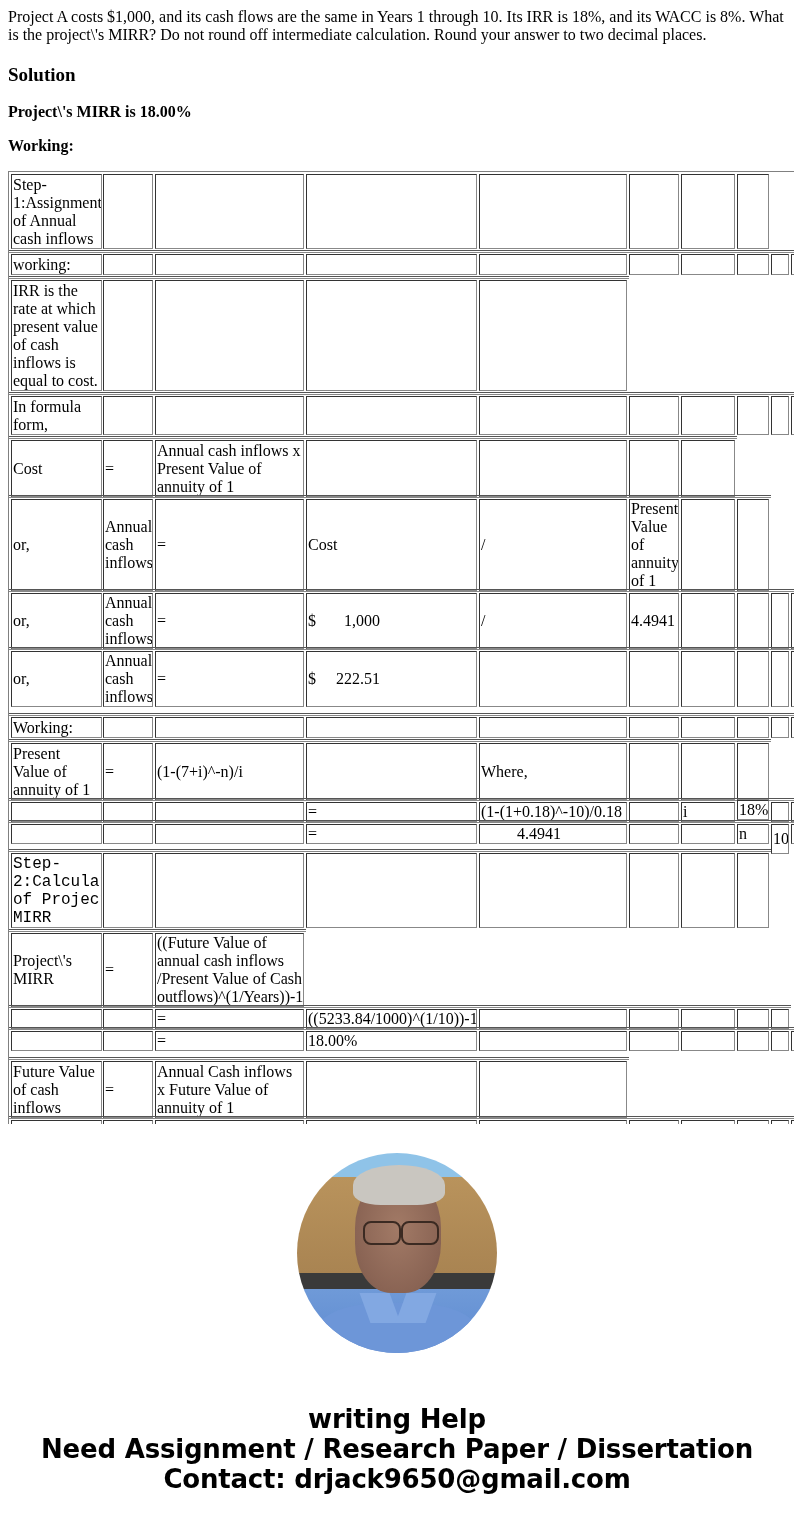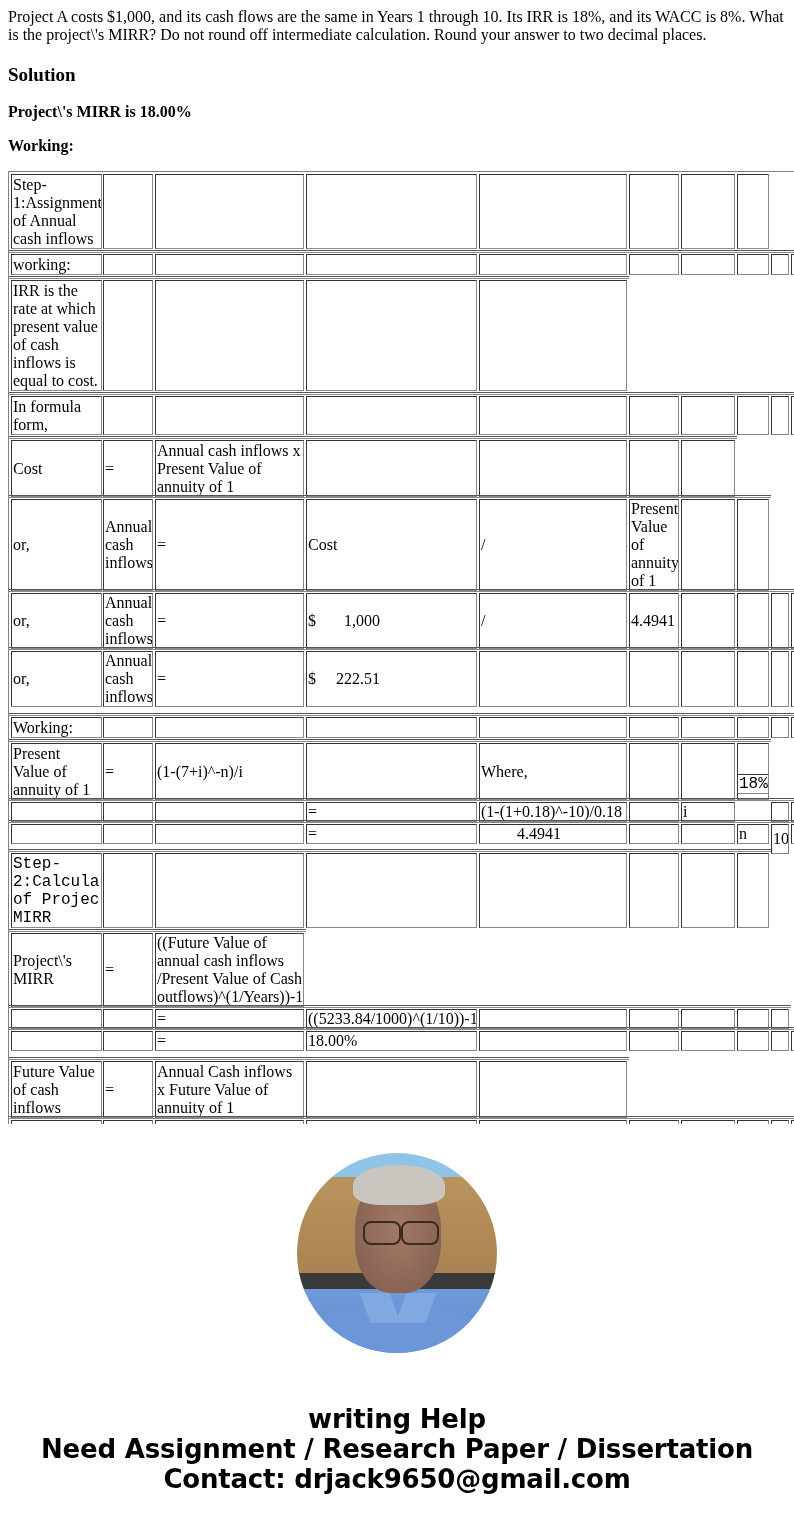--- a/index.html
+++ b/index.html
@@ -379,21 +379,21 @@
     </div>
     <div class="cell" style="left: 470px; width: 148px; top: 630px; height: 20px;">
       <span style="white-space: pre-wrap;">(1-(1+0.18)^-10)/0.18</span>
     </div>
     <div class="cell" style="left: 620px; width: 50px; top: 630px; height: 20px;">
       <span style="white-space: pre-wrap;"></span>
     </div>
     <div class="cell" style="left: 672px; width: 54px; top: 630px; height: 20px;">
       <span style="white-space: pre-wrap;">i</span>
     </div>
-    <div class="cell" style="left: 728px; width: 32px; top: 602px; height: 20px; font-family: Liberation Mono, monospace;">
+    <div class="cell" style="left: 728px; width: 32px; top: 628px; height: 20px;">
       <span style="white-space: pre-wrap;">18%</span>
     </div>
     <div class="cell" style="left: 762px; width: 18px; top: 630px; height: 20px;">
       <span style="white-space: pre-wrap;"></span>
     </div>
     <div class="cell" style="left: 782px; width: 10px; top: 630px; height: 20px;"></div>
     <div class="rowsep" style="left: 0px; width: 794px; top: 648px;"></div>
     <div class="cell" style="left: 2px; width: 91px; top: 652px; height: 20px;">
       <span style="white-space: pre-wrap;"></span>
     </div>

